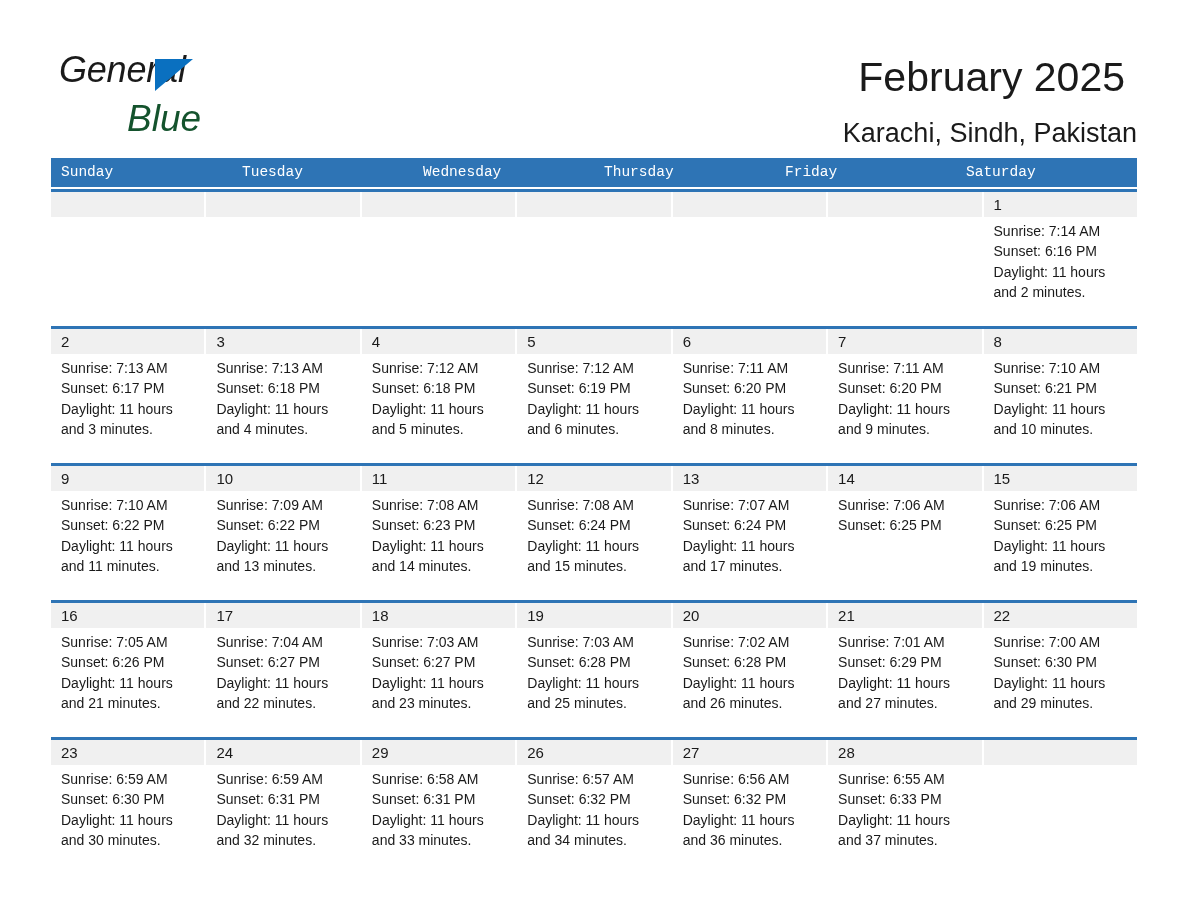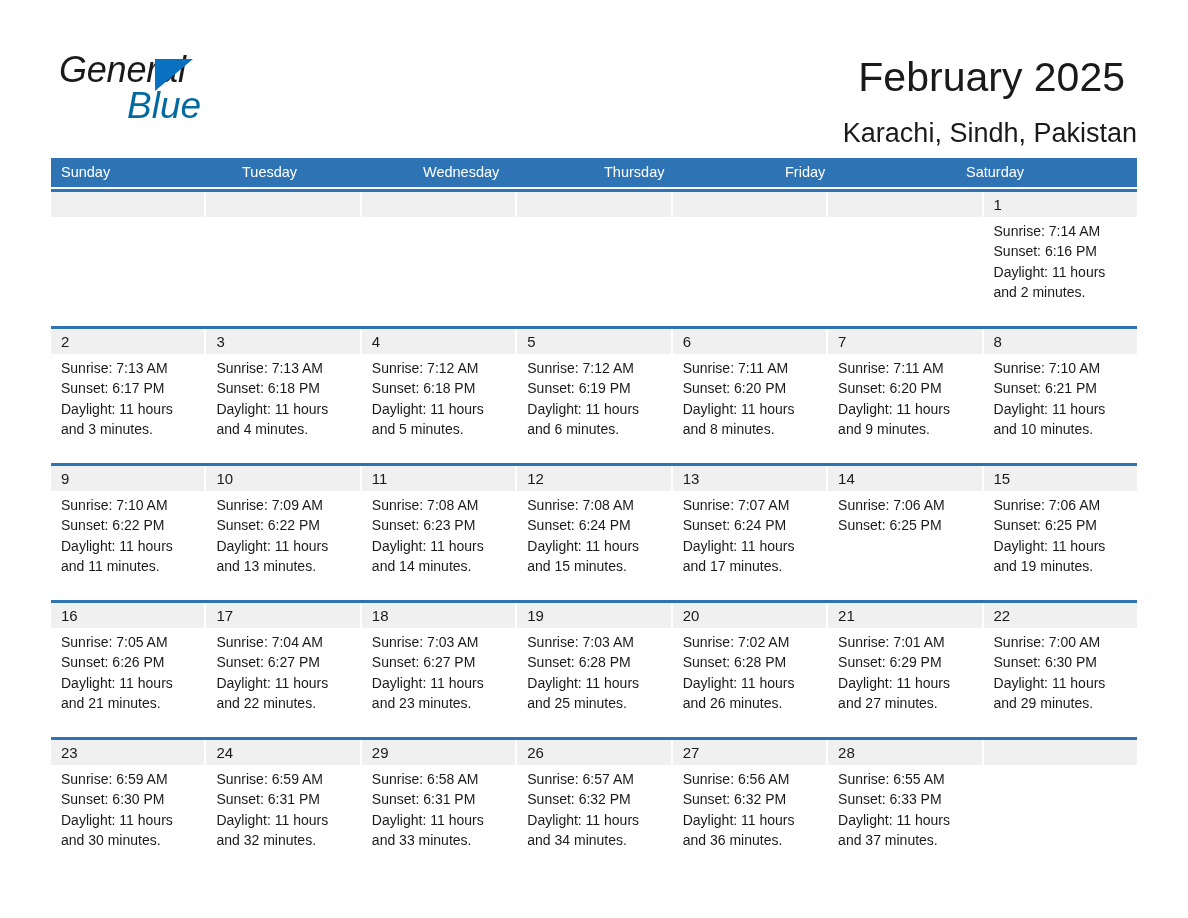--- a/index.html
+++ b/index.html
@@ -53,23 +53,23 @@
     left: 104px;
     top: 9px;
     width: 0;
     height: 0;
     border-left: 38px solid #0a70c0;
     border-bottom: 32px solid transparent;
   }
   .logo-blue {
     position: absolute;
     left: 76px;
-    top: 35px;
+    top: 48px;
     font-size: 37px;
-    color: #0369a1;
+    color: #14532d;
     font-family: "Liberation Sans", sans-serif;
     line-height: 42px;
   }
   .title-block {
     position: absolute;
     right: 0;
     top: 0;
     text-align: right;
   }
   .cal-title {
@@ -105,20 +105,21 @@
   }
   .weekday {
     flex: 1 1 0;
     color: #ffffff;
     font-size: 14.5px;
     line-height: 29px;
     padding-left: 10px;
     box-sizing: border-box;
     white-space: nowrap;
     overflow: hidden;
+    font-family: Liberation Mono, monospace;
   }
   .week-row {
     display: flex;
     width: 100%;
     height: 135px;
     border-top: 3px solid #2e74b5;
     box-sizing: border-box;
     margin-top: 2px;
   }
   .week-row:first-of-type {

